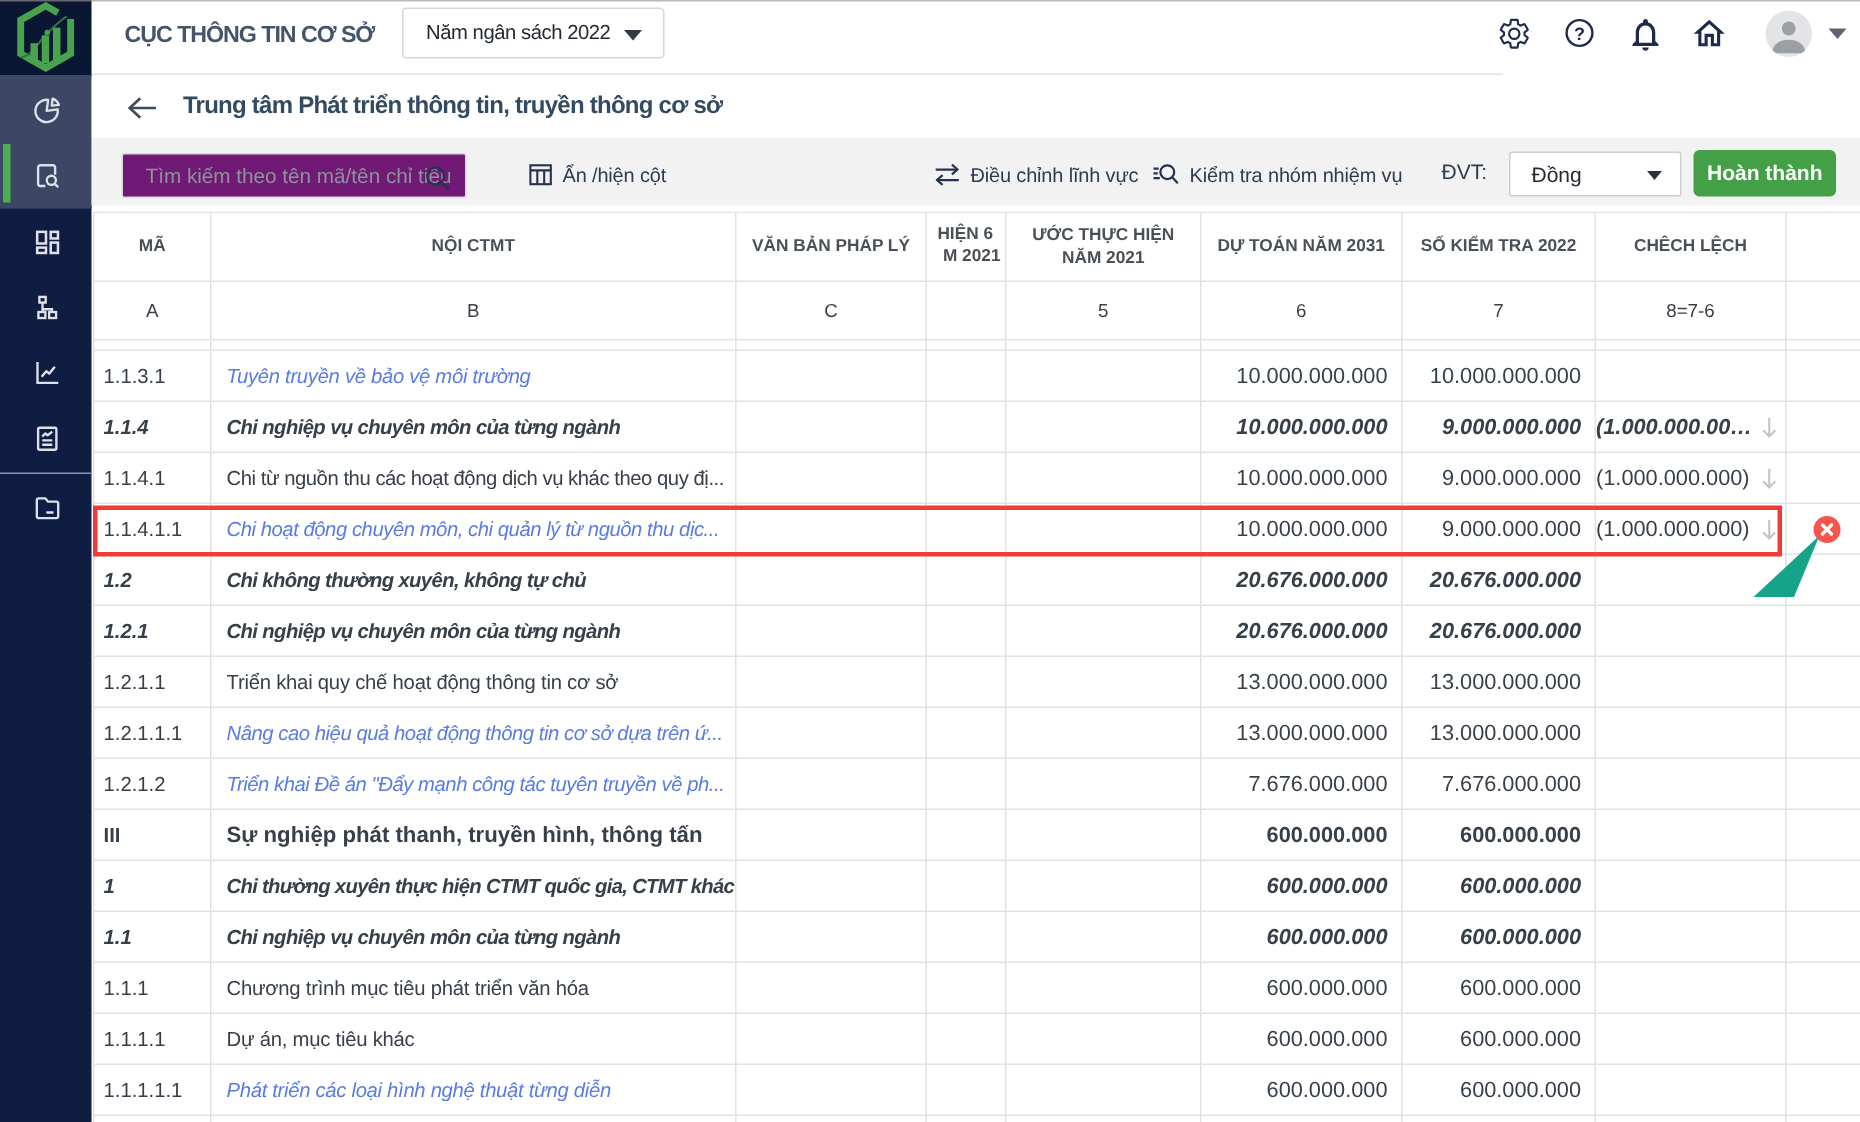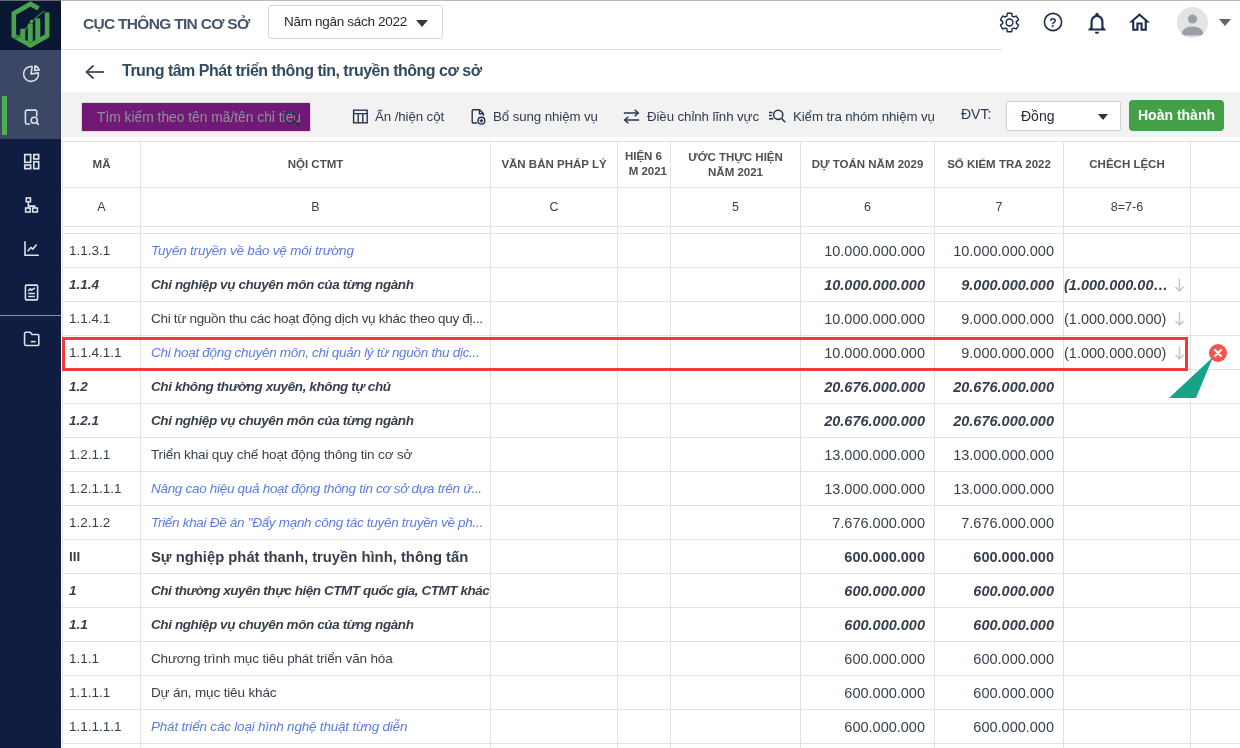--- a/index.html
+++ b/index.html
@@ -197,29 +197,20 @@
           <circle cx="8.4" cy="8.4" r="5.6"></circle>
           <path d="M12.6 12.6 L17.4 17.4"></path>
         </svg>
       </div>
     <div class="tbtn" style="left:291px">
         <svg width="17" height="17" viewBox="0 0 17 17" fill="none" stroke="#25334e" stroke-width="1.4">
           <rect x="1.6" y="2.2" width="13.6" height="12.6"></rect>
           <path d="M1.6 5.6 H15.2 M6.2 5.6 V14.8 M10.8 5.6 V14.8"></path>
         </svg>
         <span>Ẩn /hiện cột</span>
-      </div>
-    <div class="tbtn" style="left:409px">
-        <svg width="17" height="18" viewBox="0 0 17 18" fill="none" stroke="#25334e" stroke-width="1.4">
-          <path d="M7.2 15 H3.4 a1.2 1.2 0 0 1 -1.2 -1.2 V3 a1.2 1.2 0 0 1 1.2 -1.2 h6.2 l3.8 3.8 v2.2"></path>
-          <path d="M9.4 1.8 v4 h4"></path>
-          <circle cx="11.4" cy="12.7" r="3.4"></circle>
-          <path d="M11.4 11 v3.4 M9.7 12.7 h3.4"></path>
-        </svg>
-        <span>Bổ sung nhiệm vụ</span>
       </div>
     <div class="tbtn" style="left:561px">
         <svg width="19" height="15" viewBox="0 0 19 15" fill="none" stroke="#25334e" stroke-width="1.5">
           <path d="M1.8 4 H16"></path>
           <path d="M12.6 0.8 L16.4 4 L12.6 7.2" stroke-linejoin="round"></path>
           <path d="M17.2 11 H3"></path>
           <path d="M6.4 7.8 L2.6 11 L6.4 14.2" stroke-linejoin="round"></path>
         </svg>
         <span>Điều chỉnh lĩnh vực</span>
       </div>
@@ -255,21 +246,21 @@
       <tbody>
           <tr class="h1">
         <td>MÃ</td>
             <td>NỘI CTMT</td>
             <td>VĂN BẢN PHÁP LÝ</td>
         <td id="clipcell">
               <i style="right:8px;top:7px">HIỆN 6</i>
               <i style="right:3px;top:22px">M 2021</i>
             </td>
         <td>ƯỚC THỰC HIỆN<br>NĂM 2021</td>
-        <td>DỰ TOÁN NĂM 2029</td>
+        <td>DỰ TOÁN NĂM 2031</td>
             <td>SỐ KIỂM TRA 2022</td>
             <td>CHÊCH LỆCH</td>
             <td></td>
       </tr>
       <tr class="h2">
             <td>A</td>
             <td>B</td>
             <td>C</td>
             <td></td>
             <td>5</td>

